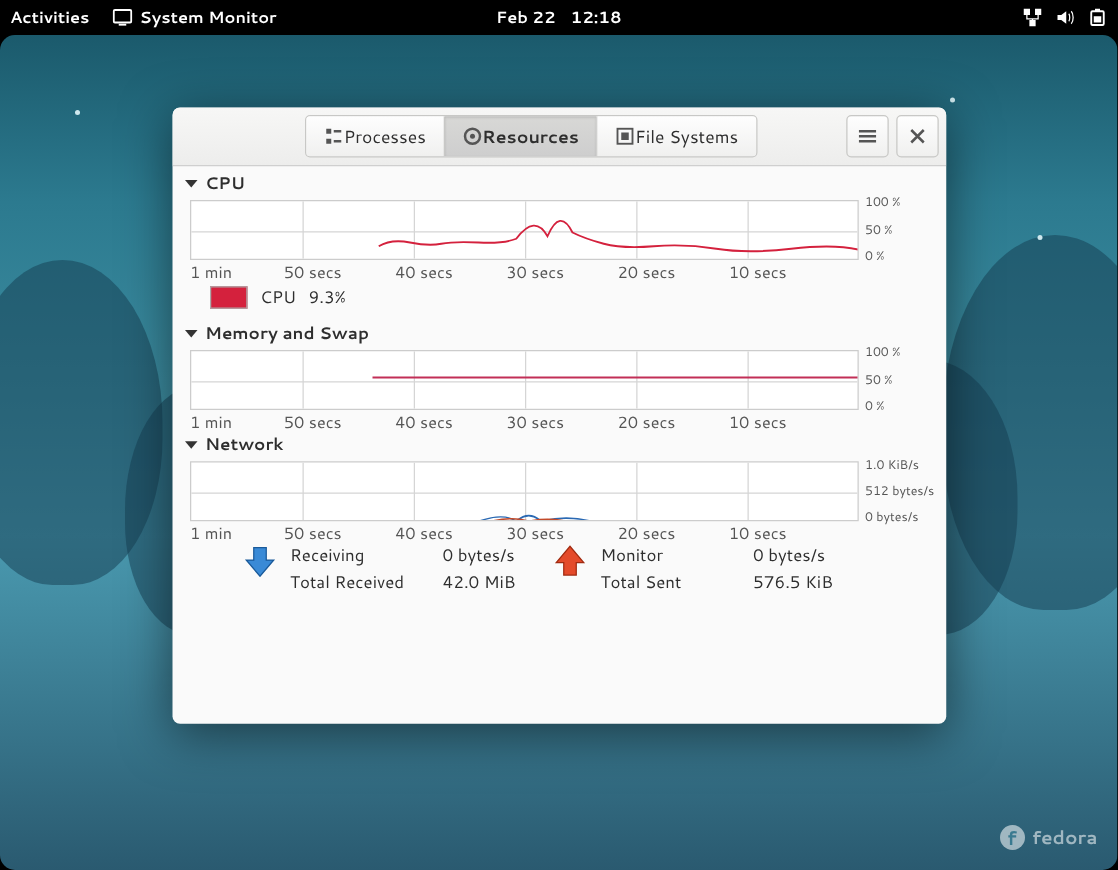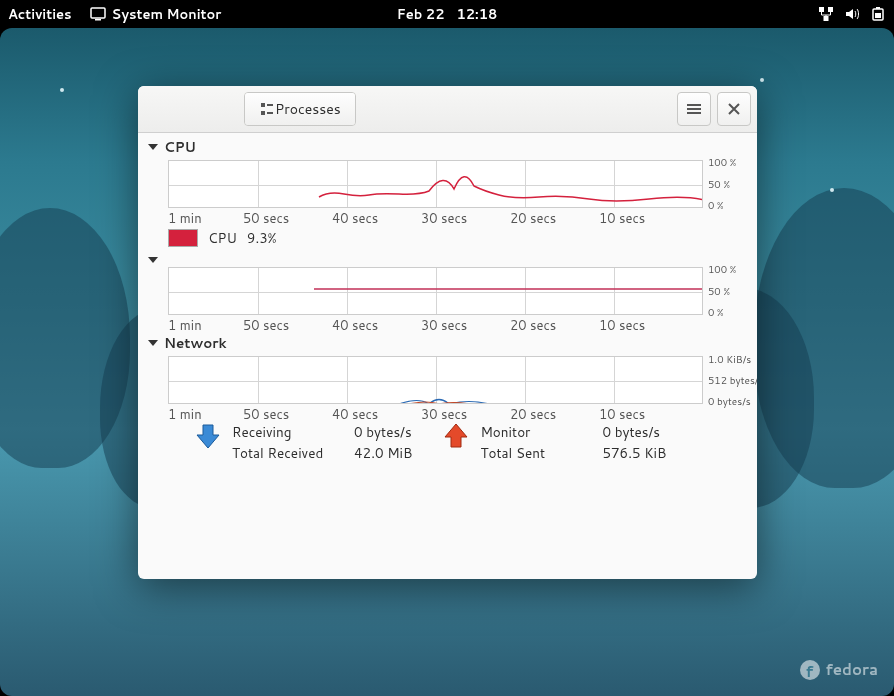--- a/index.html
+++ b/index.html
@@ -33,21 +33,21 @@
   .tabswitcher .tab.active { background: linear-gradient(#d8d8d6,#cecece); box-shadow: inset 0 1px 2px rgba(0,0,0,0.15); font-weight:700; }
   .tabswitcher svg { width: 16px; height: 16px; fill: #555; }
   .hb-right { margin-left: auto; display: flex; gap: 6px; }
   .iconbtn { width: 34px; height: 34px; border: 1px solid #c8c8c6; border-radius: 4px; background: linear-gradient(#fefefe,#f0f0ef); display: flex; align-items: center; justify-content: center; cursor: pointer; }
   .iconbtn svg { width: 14px; height: 14px; fill: #555; }
   
   .content { padding: 0 10px 6px 10px; color: #2e2e2e; font-size: 13.5px; }
   .section-header { display: flex; align-items: center; gap: 6px; font-weight: 700; padding: 4px 0 4px 0; }
   .chev { width: 0; height: 0; border-left: 5px solid transparent; border-right: 5px solid transparent; border-top: 6px solid #333; }
   
-  .chart { margin-left: 20px; position: relative; }
+  .chart { margin-left: 4px; position: relative; }
   .plot { border: 1px solid #ccc; background: #fff; height: 48px; width: 535px; position: relative; overflow: hidden; }
   .grid-v { position: absolute; top:0; bottom:0; width:1px; background:#d5d5d5; }
   .grid-h { position: absolute; left:0; right:0; height:1px; background:#d5d5d5; }
   .ylabels { position: absolute; left: 540px; top: 0; font-size: 10px; color: #555; width: 60px; }
   .ylabels span { position: absolute; left: 0; transform: translateY(-50%); }
   .xlabels { font-size: 13px; color: #555; height: 14px; position: relative; width: 535px; }
   .xlabels span { position: absolute; top: 1px; }
   
   .legend-row { display: flex; align-items: center; gap: 10px; margin: 6px 0 6px 20px; }
   .swatch { width: 30px; height: 18px; border: 1px solid #aaa; }
@@ -114,20 +114,34 @@
       <div class="tabswitcher">
         <div class="tab">
           <svg viewBox="0 0 16 16">
               <rect x="2" y="2" width="4" height="4"></rect>
               <rect x="2" y="10" width="4" height="4"></rect>
               <rect x="8" y="3" width="6" height="2"></rect>
               <rect x="8" y="11" width="6" height="2"></rect>
             </svg>
           <span>Processes</span>
         </div>
+        <div class="tab active">
+          <svg viewBox="0 0 16 16">
+              <circle cx="8" cy="8" r="6" fill="none" stroke="#555" stroke-width="2"></circle>
+              <circle cx="8" cy="8" r="2"></circle>
+            </svg>
+          <span>Resources</span>
+        </div>
+        <div class="tab">
+          <svg viewBox="0 0 16 16">
+              <rect x="2" y="2" width="12" height="12" fill="none" stroke="#555" stroke-width="1.5"></rect>
+              <rect x="5" y="5" width="6" height="6"></rect>
+            </svg>
+          <span>File Systems</span>
+        </div>
       </div>
       <div class="hb-right">
         <div class="iconbtn">
           <svg viewBox="0 0 14 14">
               <rect y="2" width="14" height="2"></rect>
               <rect y="6" width="14" height="2"></rect>
               <rect y="10" width="14" height="2"></rect>
             </svg>
         </div>
         <div class="iconbtn">
@@ -171,20 +185,21 @@
         </div>
       </div>
       <div class="legend-row">
         <div class="swatch" style="background:#d4213d"></div>
         <span>CPU</span>
         <span>9.3%</span>
       </div>
 
       <div class="section-header">
         <div class="chev"></div>
+        <span>Memory and Swap</span>
       </div>
       <div class="chart">
         <div class="plot">
           <div class="grid-v" style="left:89px"></div>
             <div class="grid-v" style="left:178px"></div>
             <div class="grid-v" style="left:267px"></div>
             <div class="grid-v" style="left:356px"></div>
             <div class="grid-v" style="left:445px"></div>
           <div class="grid-h" style="top:24px"></div>
           <svg width="535" height="48" style="position:absolute;top:0;left:0">

